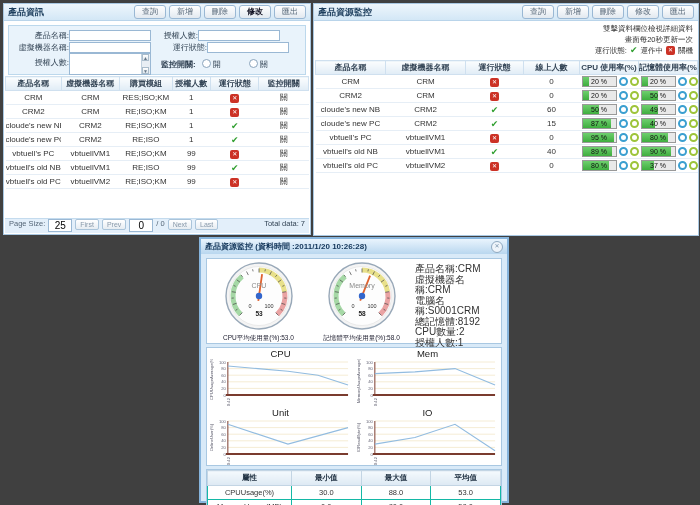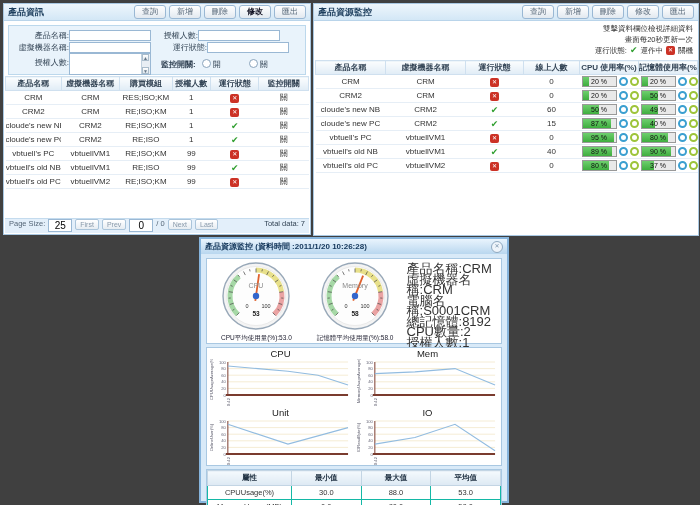--- a/index.html
+++ b/index.html
@@ -59,21 +59,21 @@
   #panel-detail{position:absolute;left:199px;top:237px;width:310px;height:266px;
     border:2px solid #86b4dc;background:#d9eaf8;box-sizing:border-box;}
   .dtitle{height:15px;background:linear-gradient(#e9f4fd,#b9d7ef);display:flex;align-items:center;
     padding:0 4px;font-size:8px;font-weight:bold;color:#13365a;}
   .close{margin-left:auto;width:10px;height:10px;border:1px solid #8fa9c0;border-radius:50%;
     color:#7c96ad;font-size:6px;line-height:8px;text-align:center;background:#eef4fa;}
   .sect{position:absolute;left:5px;right:5px;background:#fff;border:1px solid #a9c8e2;box-sizing:border-box;}
   #gauge-sec{top:19px;height:86px;display:flex;}
   .gblock{width:103px;text-align:center;padding-top:2px;box-sizing:border-box;}
   .gcap{font-size:6.5px;color:#223;margin-top:-1px;}
-  #detail-info{flex:1;font-size:13px;line-height:10.5px;color:#333;padding:5px 2px 0 2px;}
+  #detail-info{flex:1;font-size:10px;line-height:10.5px;color:#333;padding:5px 2px 0 2px;}
   #charts-sec{top:108px;height:119px;display:grid;grid-template-columns:1fr 1fr;}
   .chart{height:59px;overflow:hidden;}
   .ctitle{font-size:9.5px;color:#222;text-align:center;height:11px;line-height:12px;}
   #stats-sec{top:230px;height:50px;}
   #stats-table{width:100%;font-size:7.5px;}
   #stats-table th{background:linear-gradient(#f4f9fd,#dde9f3);border:1px solid #c3d5e4;height:12px;color:#234;font-weight:bold;}
   #stats-table td{border:1px solid #14b8a6;text-align:center;height:11px;color:#333;}
 </style>
 </head>
 <body>

